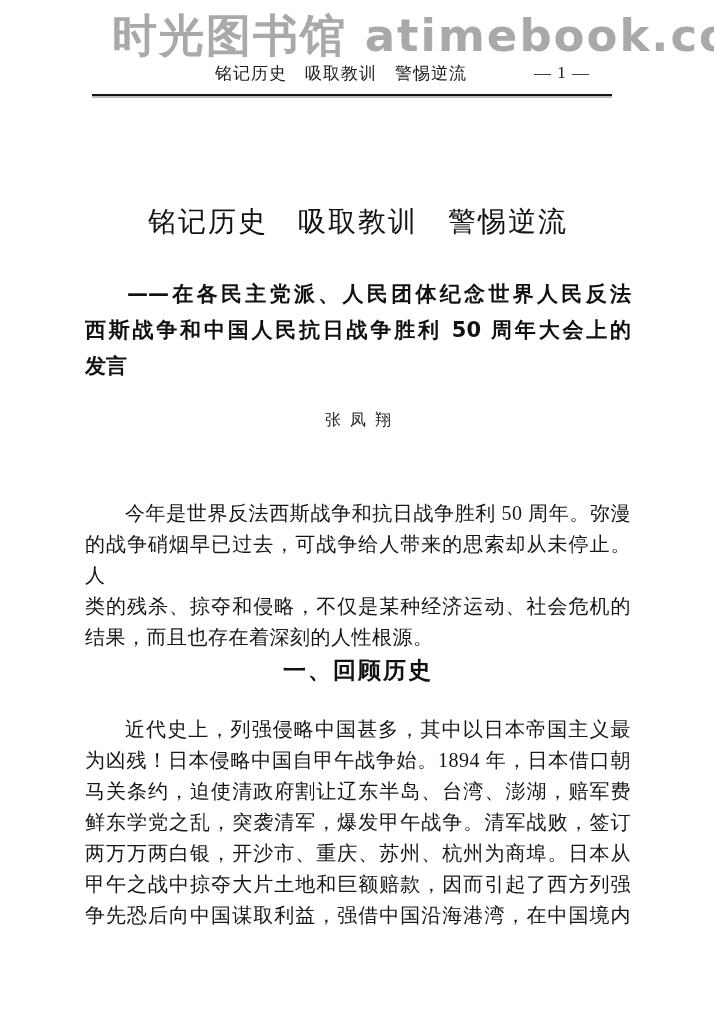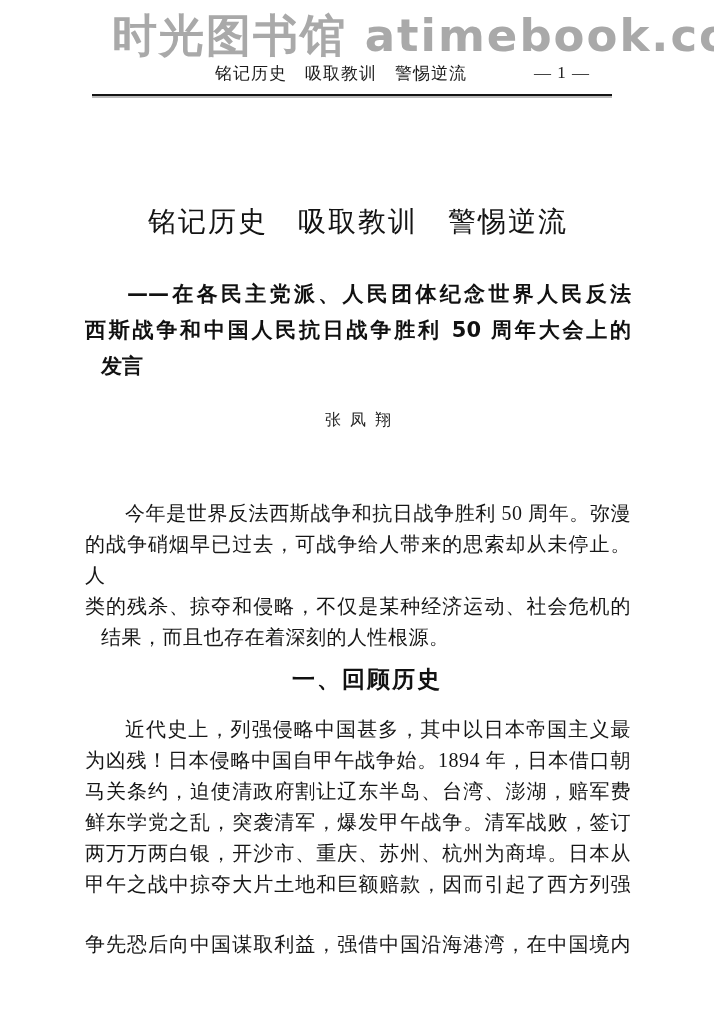--- a/index.html
+++ b/index.html
@@ -108,48 +108,46 @@
     letter-spacing: 0.5px;
     color: #161616;
   }
   .para-1 { top: 498px; }
   .para-2 { top: 714px; }
   .section-heading {
     position: absolute;
     top: 655px;
     left: 85px;
     width: 546px;
-    margin: 9px;
+    margin: 0;
     text-align: center;
     font-family: "DejaVu Sans", "Liberation Sans", sans-serif;
     font-weight: bold;
     font-size: 23px;
     letter-spacing: 2px;
     color: #111;
   }
   
   .tline {
     text-align: justify;
     text-align-last: justify;
     -moz-text-align-last: justify;
   }
   .para .tline:first-child,
   .subtitle .tline:first-child {
     text-indent: 2em;
   }
   .para-1 .tline:last-child,
   .subtitle .tline:last-child {
     text-align-last: left;
-    margin-left: 16px;
     -moz-text-align-last: left;
   }
   
   .justify-all .tline:last-child {
     text-align-last: justify;
-    margin-top: 29px;
     -moz-text-align-last: justify;
   }
 </style>
 </head>
 <body>
 
 <div class="page">
 
   <div class="watermark" style="color: rgb(169, 169, 169);">时光图书馆 atimebook.co</div>
 

